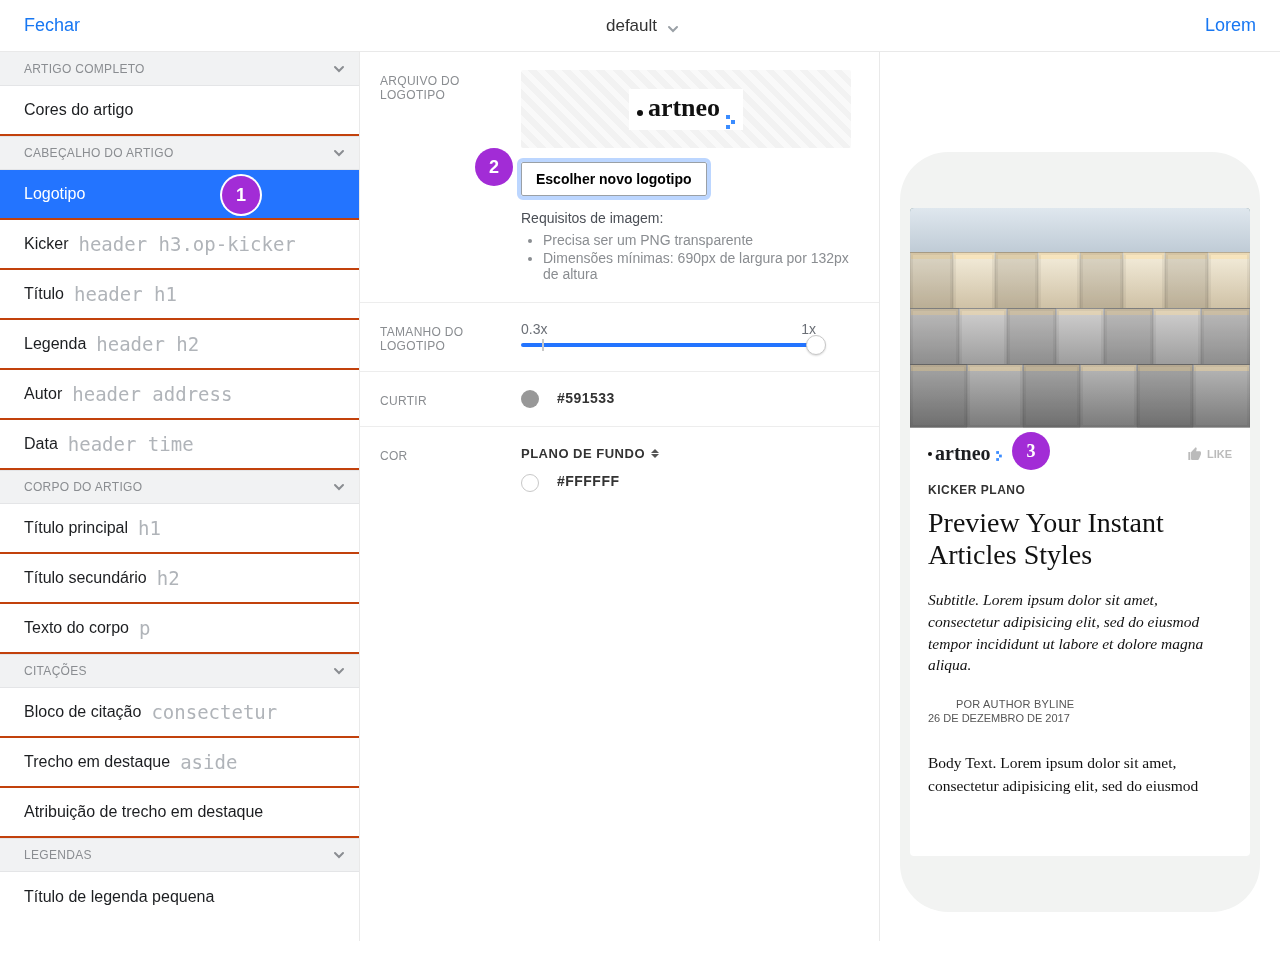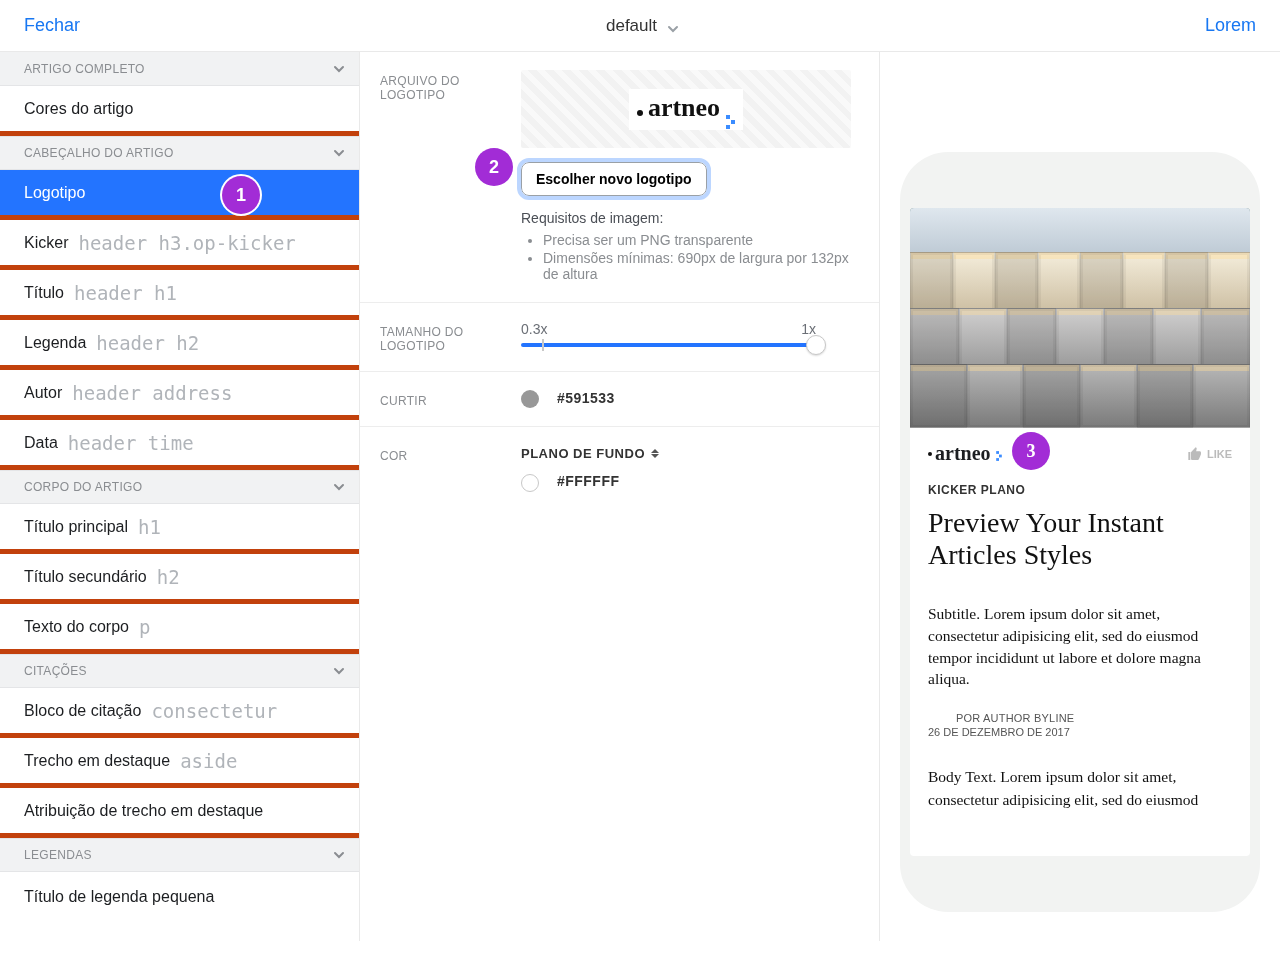--- a/index.html
+++ b/index.html
@@ -44,21 +44,21 @@
     cursor: pointer;
     text-transform: uppercase;
   }
   .section-header:first-child { border-top:none; }
   .s-item {
     height: 50px;
     padding: 0 24px;
     display: flex; align-items: center;
     font-size: 16px;
     color: #1c1e21;
-    border-bottom: 5px solid #c2410c;
+    border-bottom: 2px solid #c2410c;
     cursor: pointer;
     position: relative;
   }
   .s-item.active { background:#2374ff; color:#fff; }
   .s-item .hint { color:#b0b4b9; font-family: SFMono-Regular, Menlo, Consolas, monospace; font-size:19px; margin-left:10px; }
   .editor {
     width: 520px;
     border-right: 1px solid #e9e9e9;
     padding: 0;
     overflow-y:auto;
@@ -79,21 +79,21 @@
   .logo-dot { width:6px;height:6px;background:#111;border-radius:50%; display:inline-block; margin-right:1px;}
   .logo-pix { display:inline-flex; flex-direction:column; gap:1px; margin-left:2px; position:relative; top:3px;}
   .logo-pix i{ width:4px;height:4px;background:#3b8cff; display:block;}
   .choose-btn {
     margin-top:14px;
     border:1px solid #9aa0a6;
     outline:4px solid #bcd6ff;
     background:#fff;
     padding:8px 14px;
     font-size:14px; font-weight:600;
-    border-radius:8px;
+    border-radius:2px;
     cursor:pointer;
   }
   .reqs { margin-top:14px; font-size:14px; color:#4b4f56;}
   .reqs ul { margin:6px 0 0; padding-left:22px; color:#6b6f76; font-size:14px;}
   .reqs li { margin:2px 0; color:#8a8d91; }
   .slider-wrap { position:relative; width:295px; }
   .slider-top { display:flex; justify-content:space-between; font-size:14px; color:#6b6f76; margin-bottom:6px;}
   .slider-track { position:relative; height:4px; background:#2374ff; border-radius:2px; }
   .slider-tick { position:absolute; top:-4px; left:7%; width:2px; height:12px; background:#c8c8c8; }
   .slider-knob { position:absolute; right:-10px; top:-8px; width:20px;height:20px;border-radius:50%;background:#fff;border:1px solid #c8c8c8; box-shadow:0 1px 2px rgba(0,0,0,.15);}
@@ -129,21 +129,21 @@
   .brow.r2{ top:100px; height:60px;} .brow.r2 div{ background:linear-gradient(#d0cfcf,#9b9b9b);}
   .brow.r3{ top:156px; height:64px;} .brow.r3 div{ background:linear-gradient(#b7b7b7,#7b7b7b);}
   .brow div:nth-child(odd){ filter:brightness(.9);}
   .article-head { padding:14px 18px 6px; display:flex; align-items:center; justify-content:space-between;}
   .mini-logo { font-family:Georgia,serif; font-weight:700; font-size:20px; display:flex; align-items:center; gap:2px;}
   .like { color:#bbb; font-size:11px; font-weight:700; display:flex; align-items:center; gap:4px;}
   .thumb { width:16px;height:16px; }
   .article { padding: 12px 18px; font-family: Georgia, 'Times New Roman', serif; color:#111; overflow:hidden;}
   .kicker { font-family:-apple-system,Helvetica,Arial,sans-serif; font-size:12px; letter-spacing:.5px; color:#333; font-weight:600;}
   .title { font-size:28px; line-height:1.15; margin-top:10px; font-weight:400;}
-  .sub { font-size:15.5px; line-height:1.4; margin-top:32px;}
+  .sub { font-size:15.5px; line-height:1.4; margin-top:18px;font-style:italic;}
   .byline { font-family:-apple-system,Helvetica,Arial,sans-serif; font-size:11px; color:#555; margin-top:22px; letter-spacing:.2px;padding-left:28px;}
   .date { font-family:-apple-system,Helvetica,Arial,sans-serif; font-size:11px; color:#555; margin-top:2px;}
   .body { font-size:15.5px; line-height:1.45; margin-top:28px;}
   .badge {
     position:absolute; width:38px;height:38px;border-radius:50%;background:#a22cd6;color:#fff;
     display:flex;align-items:center;justify-content:center;font-weight:700;font-size:18px;
     box-shadow:0 0 0 2px #fff; z-index:50;
   }
 </style>
 </head>

